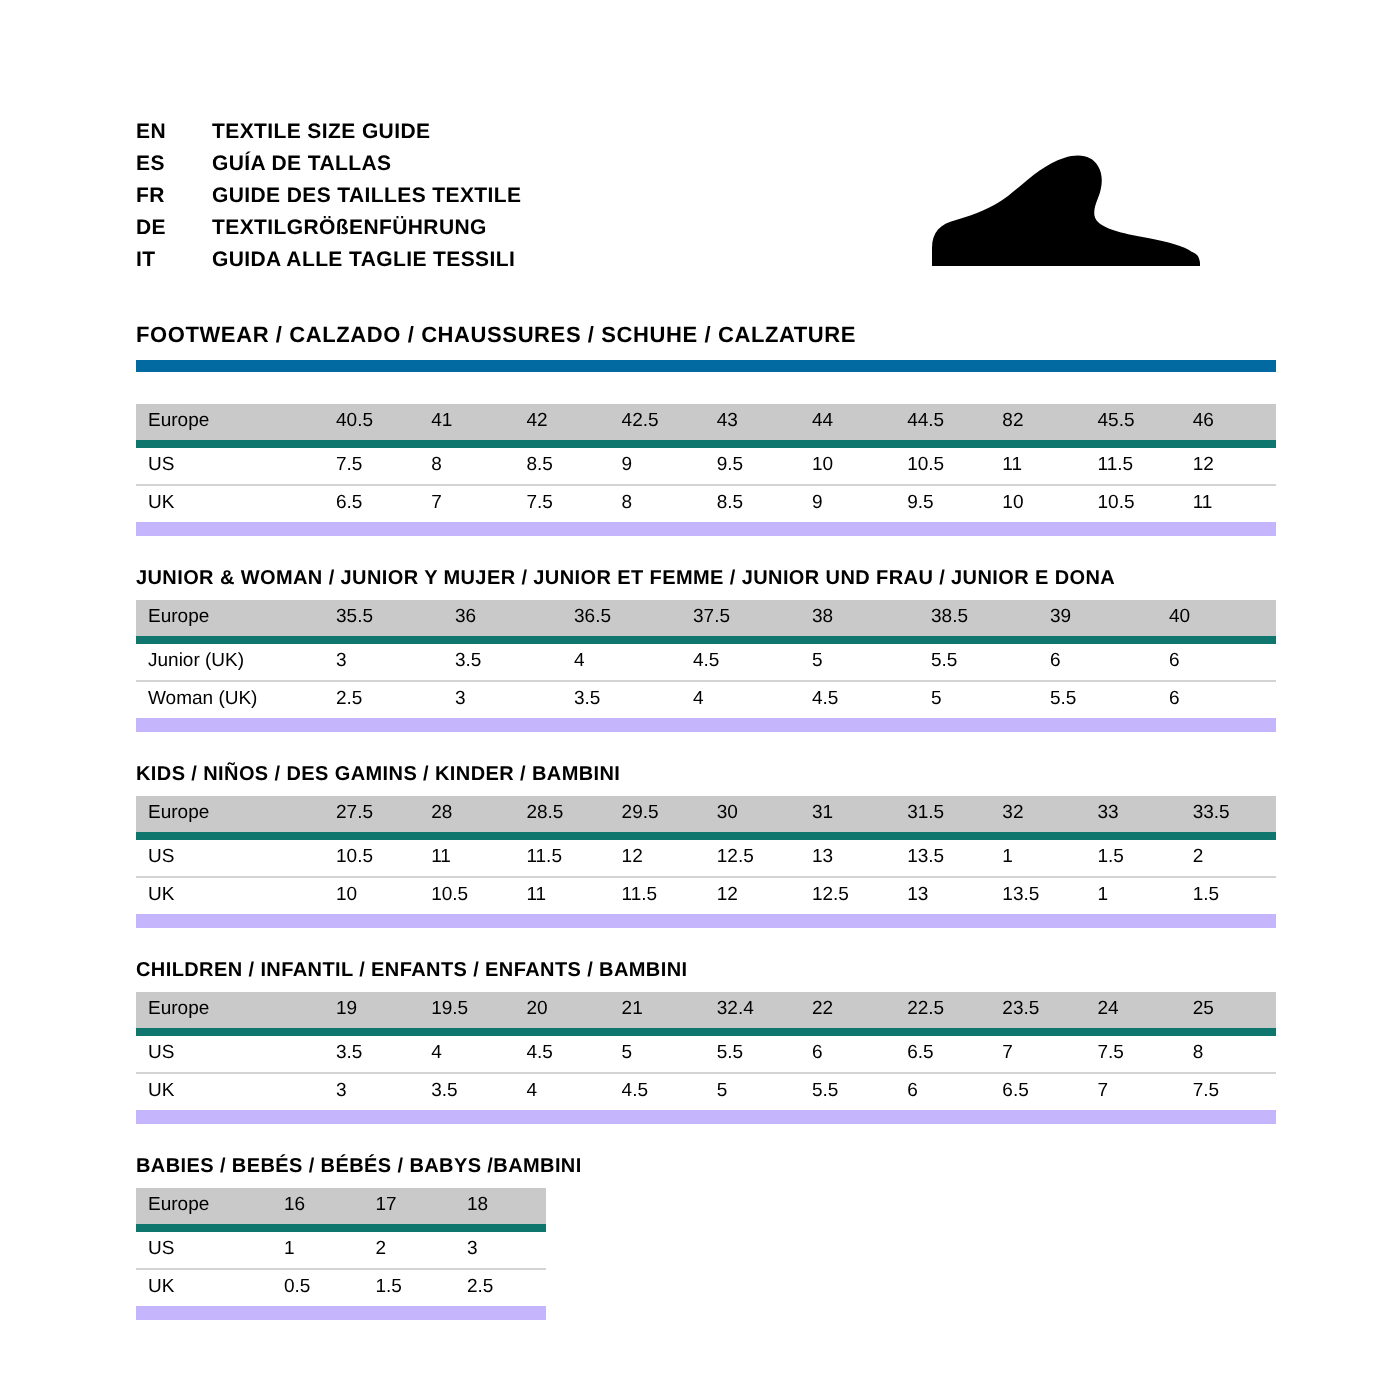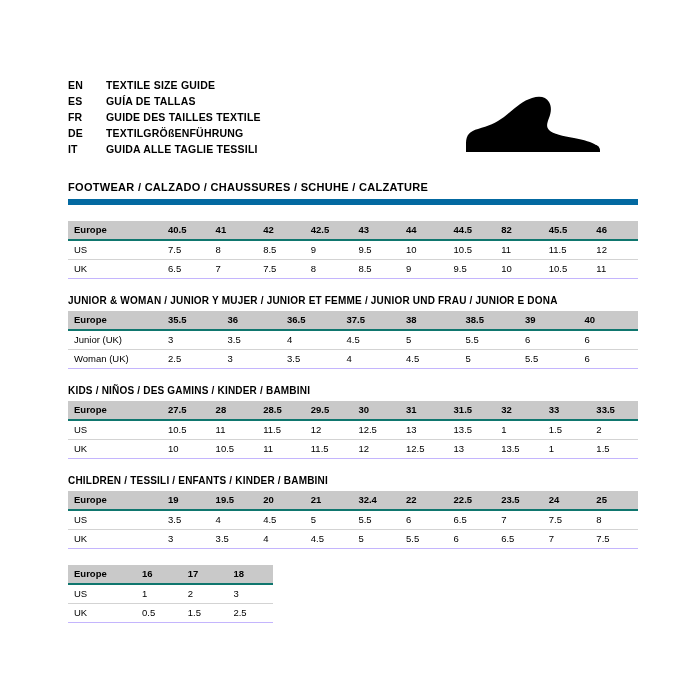--- a/index.html
+++ b/index.html
@@ -12,21 +12,21 @@
     height: 700px;
     font-family: "Liberation Sans", sans-serif;
     color: #000000;
     overflow: hidden;
   }
   .page {
     position: relative;
     width: 700px;
     height: 700px;
     box-sizing: border-box;
-    padding: 79px 62px 0 68px;
+    padding: 60px 62px 0 68px;
   }
 
   
   .header {
     position: relative;
     height: 92px;
   }
   .lang-table {
     border-collapse: collapse;
   }
@@ -82,25 +82,25 @@
   }
   table.size td {
     font-size: 9.5px;
     padding: 3px 0 3px 6px;
     border-bottom: 1px solid #d3d3d3;
     line-height: 12px;
     white-space: nowrap;
   }
   table.size tr.head td {
     background: #c9c9c9;
-    font-weight: bold;
-    border-bottom: 2px solid #0f766e;
+    font-weight: normal;
+    border-bottom: 4px solid #0f766e;
   }
   table.size tr:last-child td {
-    border-bottom: 1px solid #c4b5fd;
+    border-bottom: 7px solid #c4b5fd;
   }
   table.size td.label {
     width: 88px;
   }
   table.size.babies td.label {
     width: 62px;
   }
 </style>
 </head>
 <body>
@@ -274,21 +274,21 @@
           <td>13</td>
           <td>13.5</td>
           <td>1</td>
           <td>1.5</td>
         </tr>
       </tbody>
     </table>
   </div>
 
   <div class="block">
-    <div class="block-title">CHILDREN / TESSILI / ENFANTS / KINDER / BAMBINI</div>
+    <div class="block-title">CHILDREN / INFANTIL / ENFANTS / ENFANTS / BAMBINI</div>
     <table class="size">
       <tbody>
         <tr class="head">
           <td class="label">Europe</td>
           <td>19</td>
           <td>19.5</td>
           <td>20</td>
           <td>21</td>
           <td>32.4</td>
           <td>22</td>
@@ -321,20 +321,21 @@
           <td>6</td>
           <td>6.5</td>
           <td>7</td>
           <td>7.5</td>
         </tr>
       </tbody>
     </table>
   </div>
 
   <div class="block">
+    <div class="block-title">BABIES / BEBÉS / BÉBÉS / BABYS /BAMBINI</div>
     <table class="size babies">
       <tbody>
         <tr class="head">
           <td class="label">Europe</td>
           <td>16</td>
           <td>17</td>
           <td>18</td>
         </tr>
         <tr>
           <td class="label">US</td>

